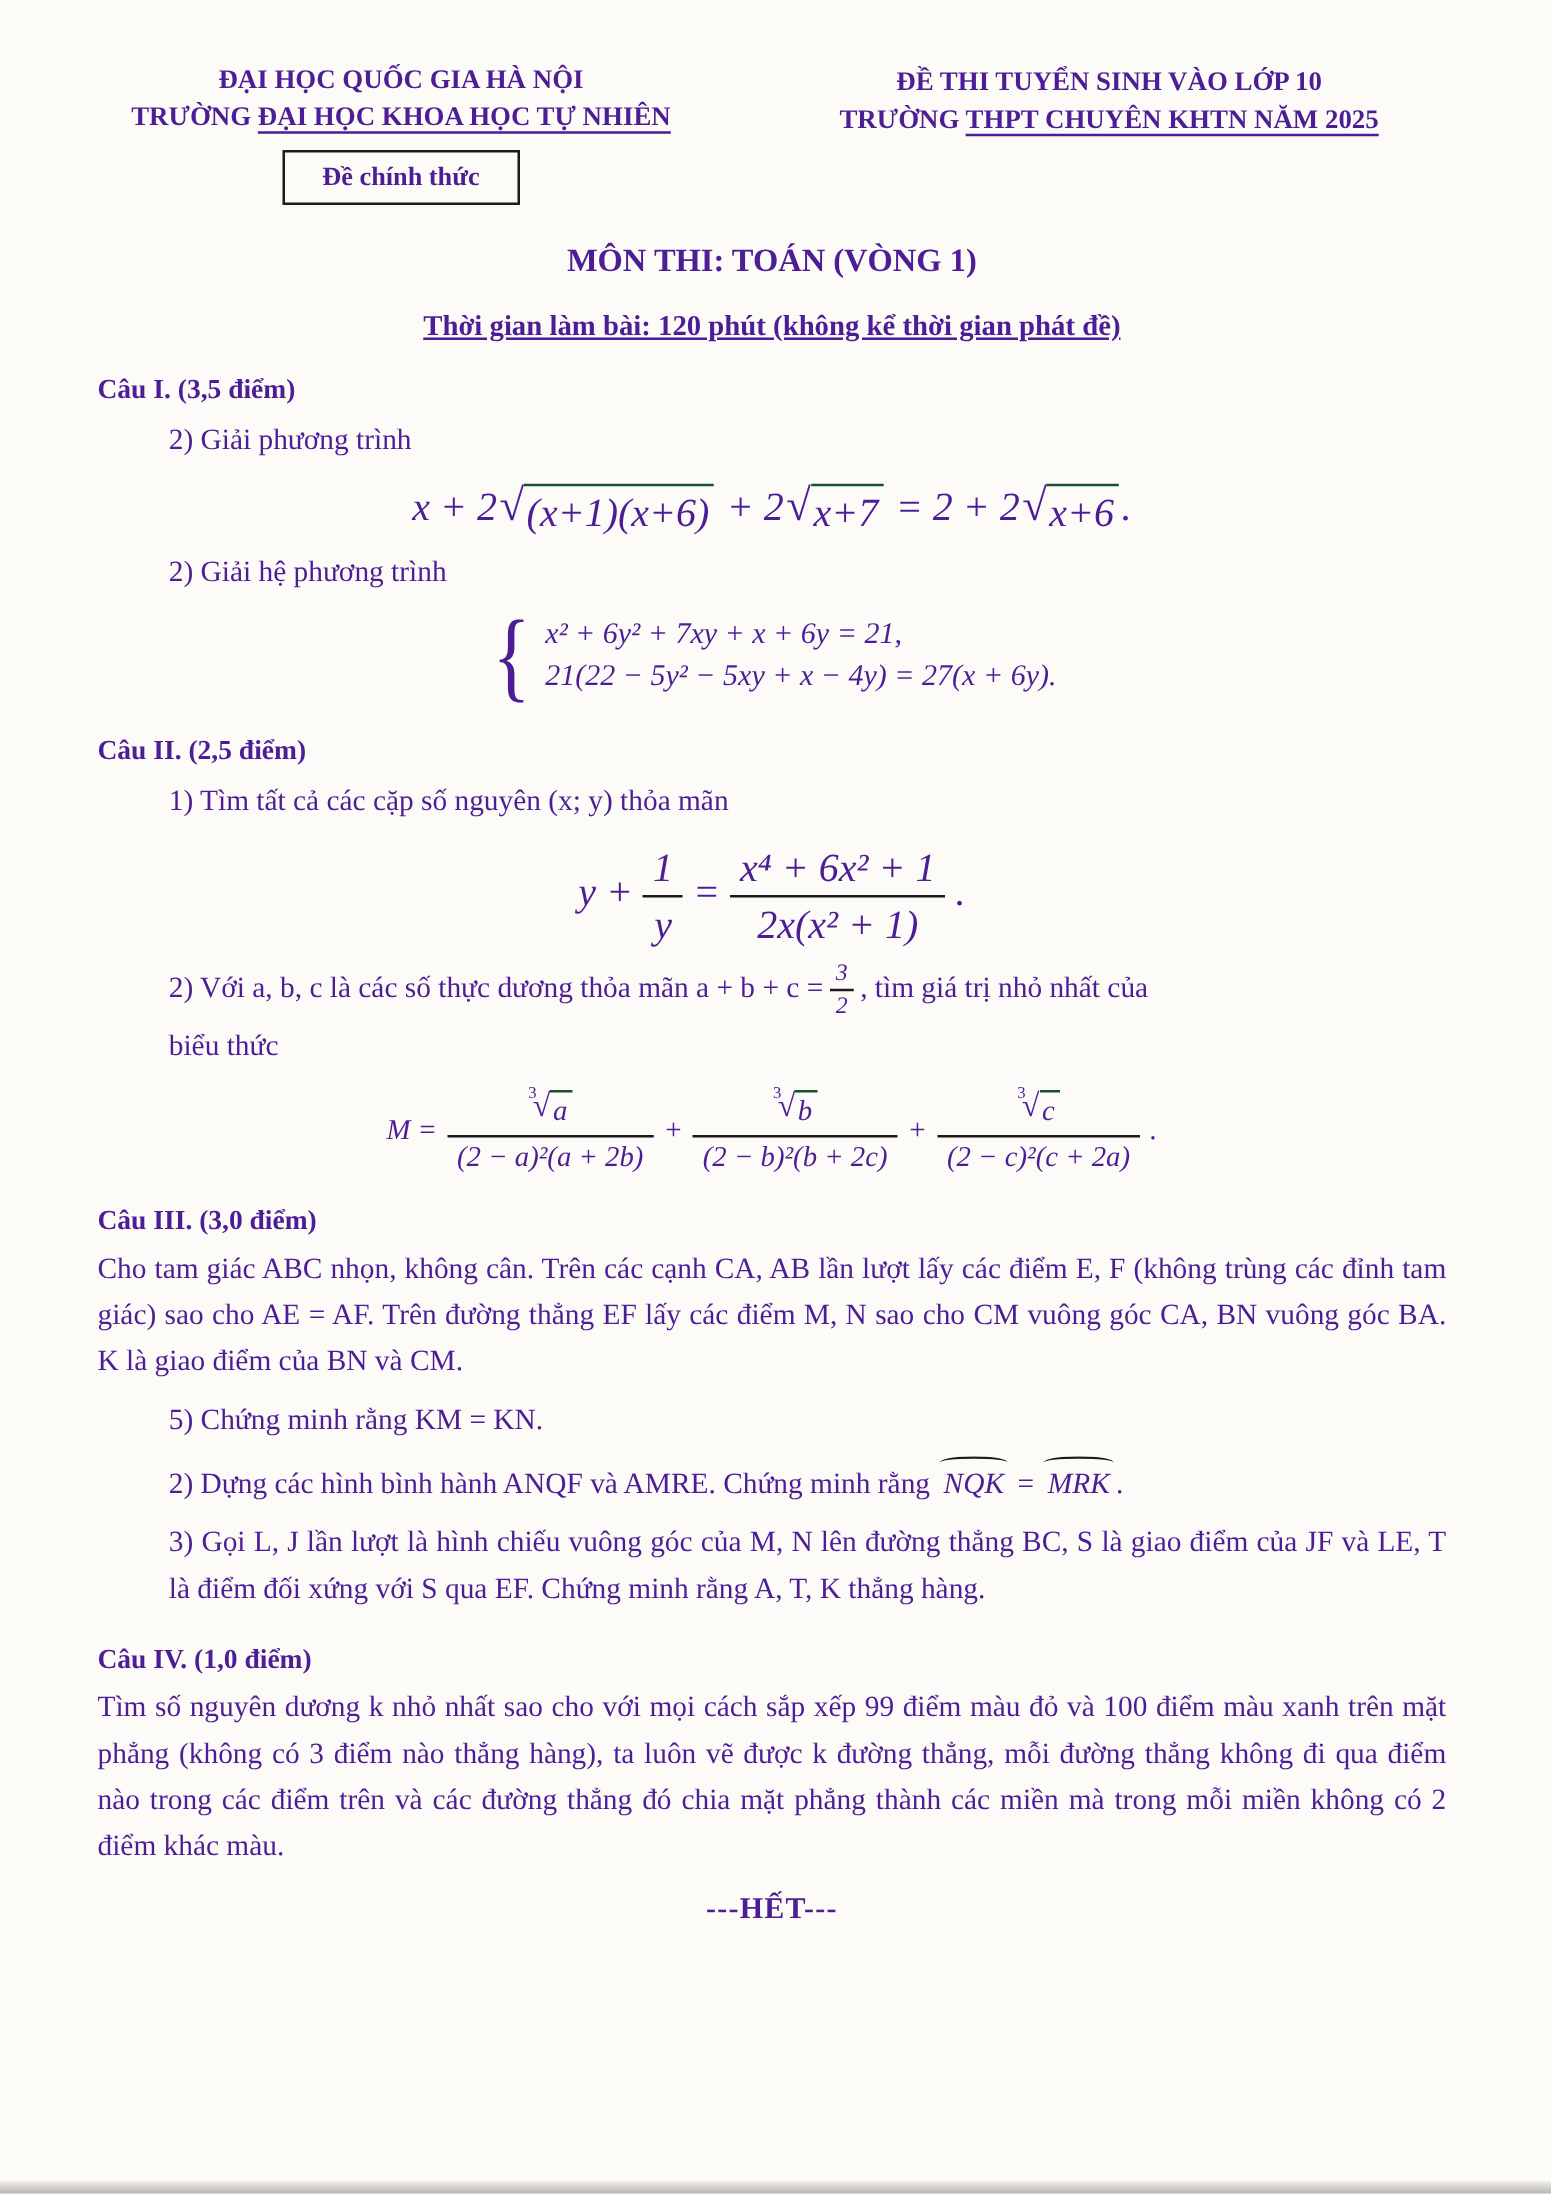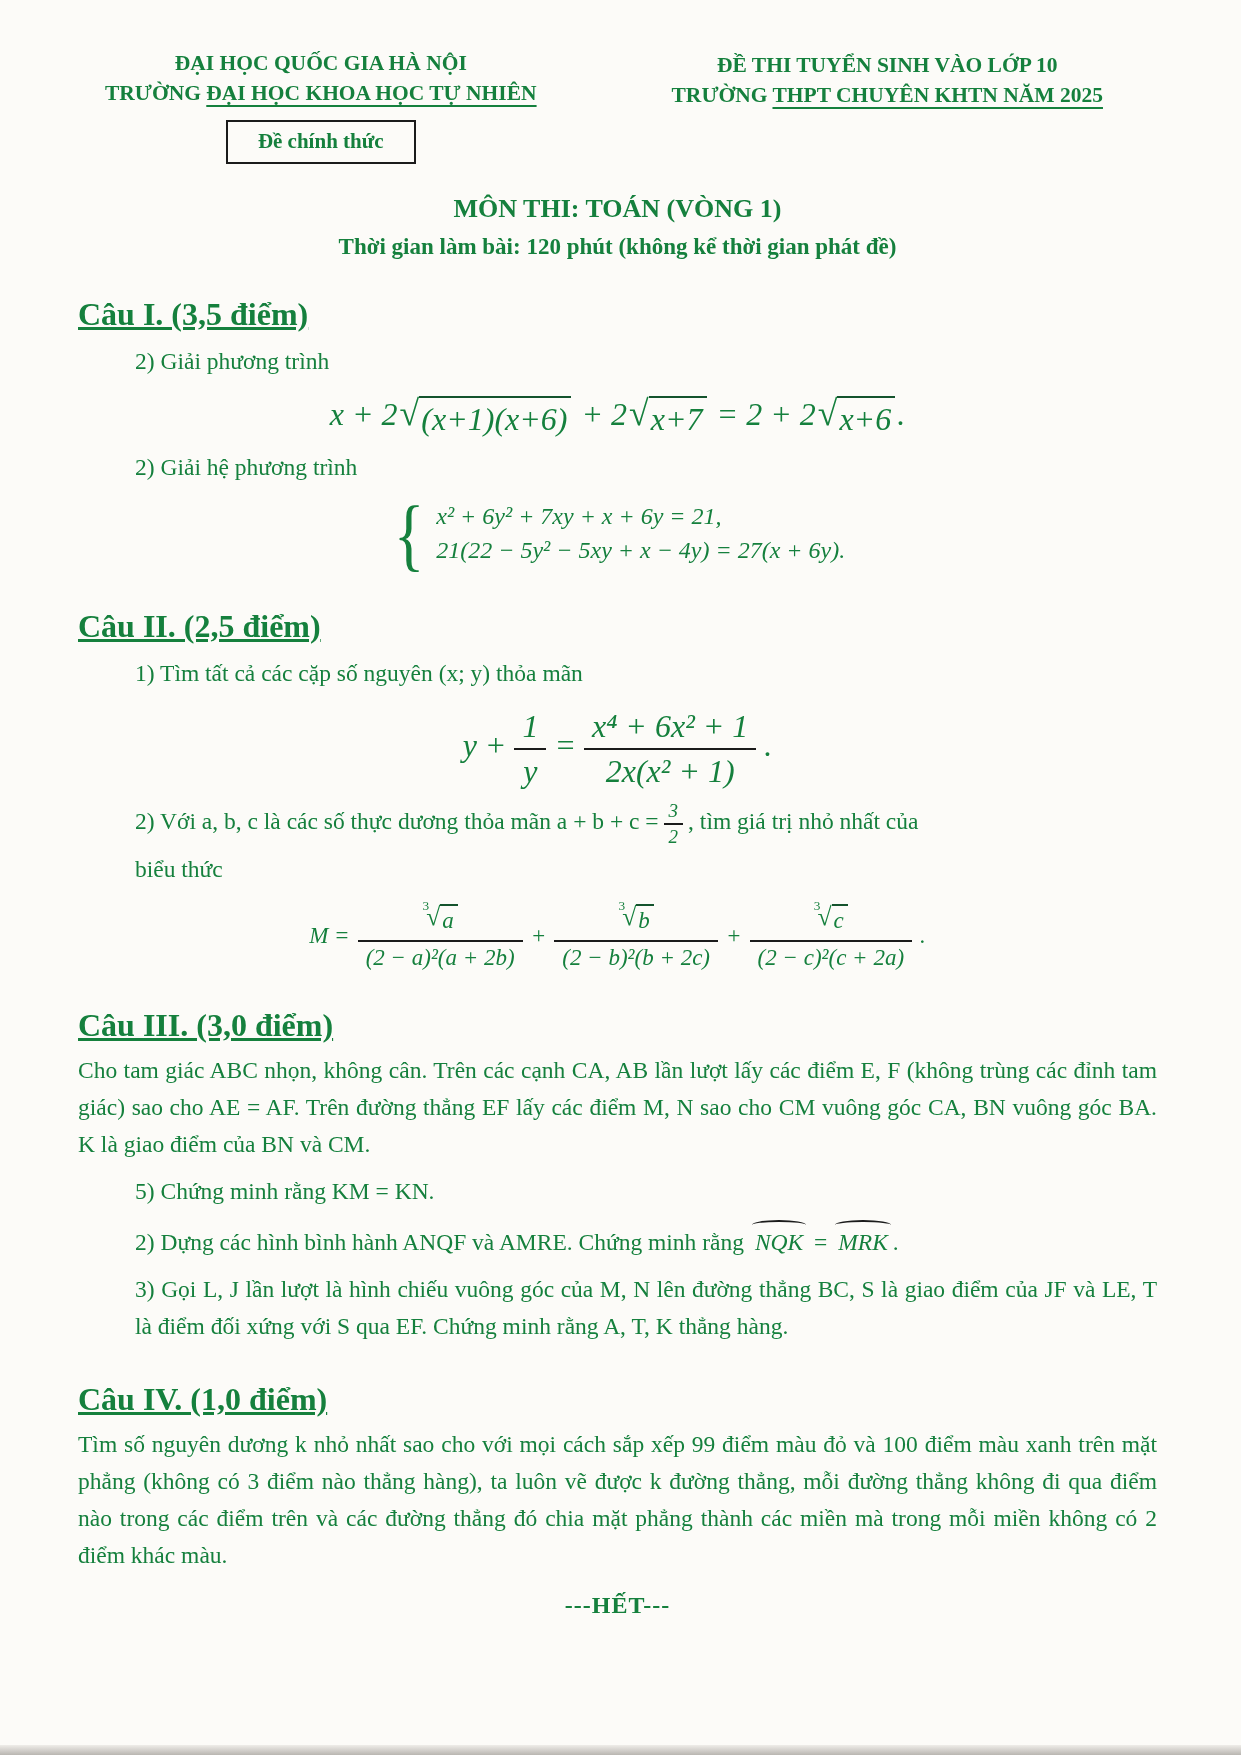--- a/index.html
+++ b/index.html
@@ -4,41 +4,41 @@
 <style>
   html,body{margin:0;padding:0;background:#e8e6e2;}
   .page{
     position:relative;
     width:1241px;height:1755px;
     margin:0 auto;
     background:#fcfbf8;
     box-sizing:border-box;
     padding:48px 84px 0 78px;
     font-family:"Liberation Serif","DejaVu Serif",serif;
-    color:#15803d;
+    color:#4c1d95;
     overflow:hidden;
   }
   .page::after{
     content:"";position:absolute;left:0;right:0;bottom:0;height:10px;
     background:linear-gradient(#efede9,#b9b6b1);
   }
   
   .header{display:flex;justify-content:space-between;align-items:flex-start;}
   .header-left{width:45%;text-align:center;font-weight:700;font-size:21.5px;line-height:1.4;}
   .header-right{width:50%;text-align:center;font-weight:700;font-size:21.5px;line-height:1.4;margin-top:2px;}
   .uline{text-decoration:underline;text-underline-offset:5px;text-decoration-thickness:1.8px;}
   .stamp{
     display:inline-block;border:2px solid #1b1b1b;
     padding:5px 30px;margin-top:12px;font-size:21px;font-weight:700;
   }
   
   .title{text-align:center;font-weight:700;font-size:26px;margin-top:30px;}
-  .subtitle{text-align:center;font-weight:700;font-size:23px;margin-top:10px;}
+  .subtitle{text-align:center;font-weight:700;font-size:23px;margin-top:24px;text-decoration:underline;}
   
-  .sec-head{font-weight:700;font-size:32px;margin-top:36px;text-decoration:underline;}
+  .sec-head{font-weight:700;font-size:22px;margin-top:24px;}
   .item{font-size:23.5px;margin:10px 0 0 57px;text-align:justify;line-height:37px;}
   .para{font-size:23.5px;line-height:37px;text-align:justify;margin-top:8px;}
   .footer{font-weight:700;font-size:24px;text-align:center;margin-top:18px;letter-spacing:1px;}
   
   .eq{
     text-align:center;font-style:italic;font-size:32px;margin:16px 0 8px;
     font-family:"Liberation Serif","DejaVu Serif","DejaVu Sans",serif;
   }
   .mtxt{padding:0 2px;}
   .sqrt{display:inline-flex;align-items:flex-start;white-space:nowrap;vertical-align:middle;}

